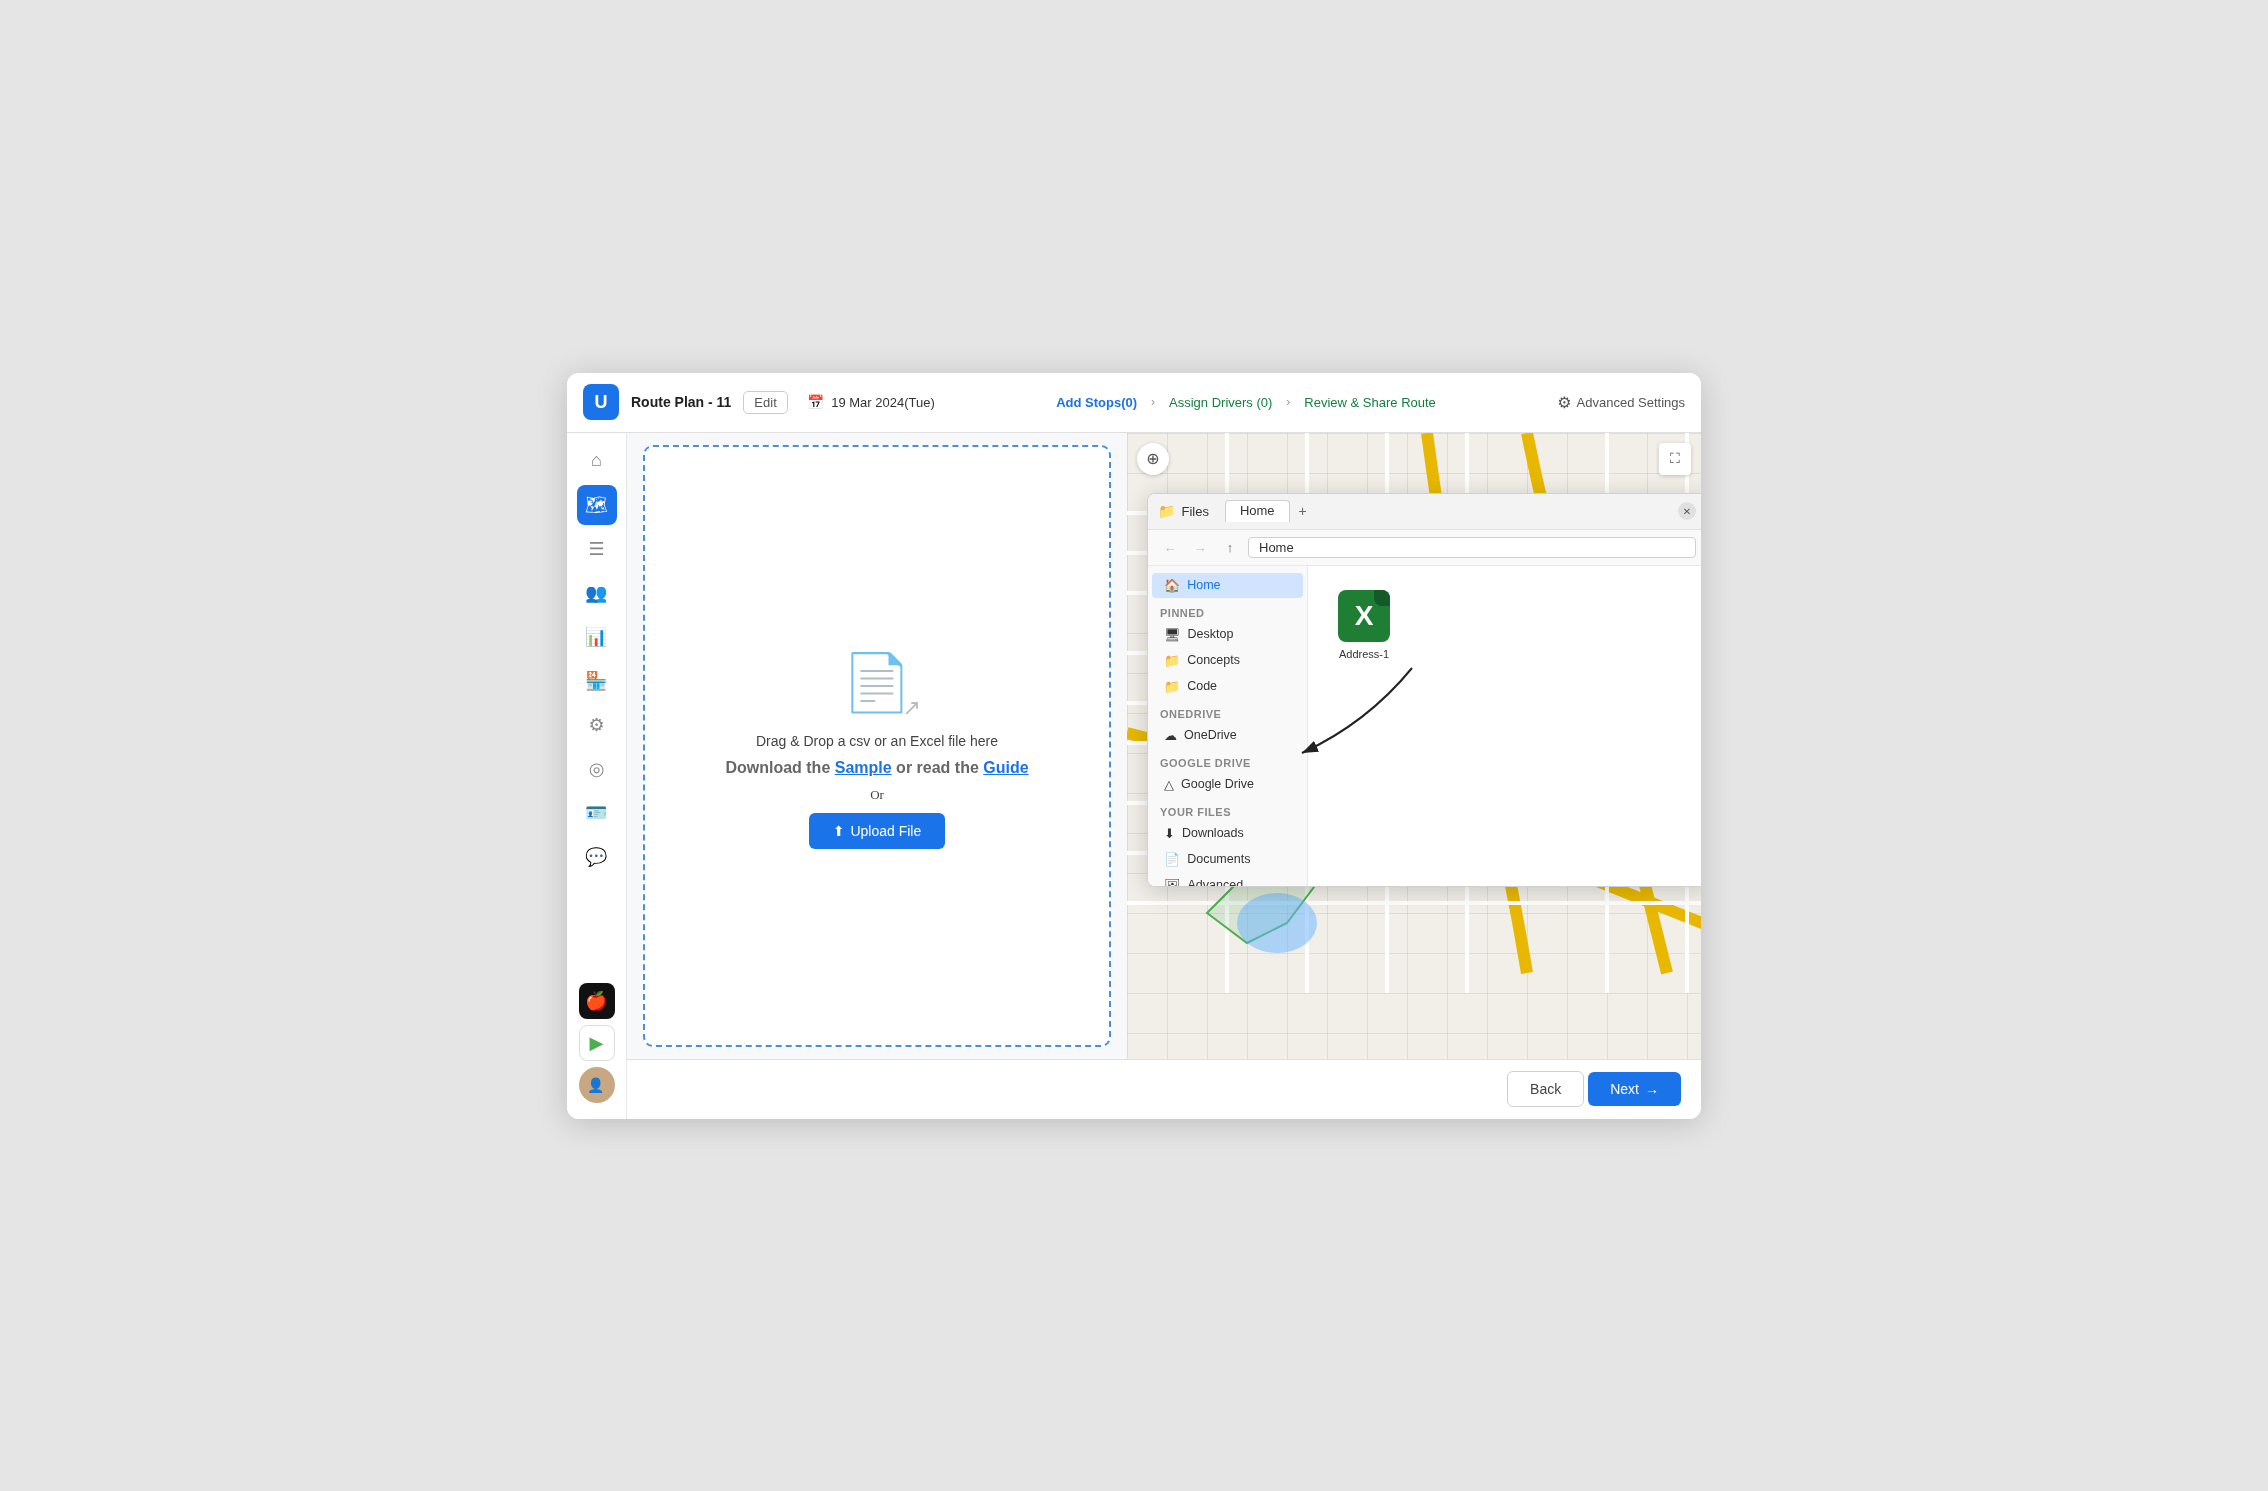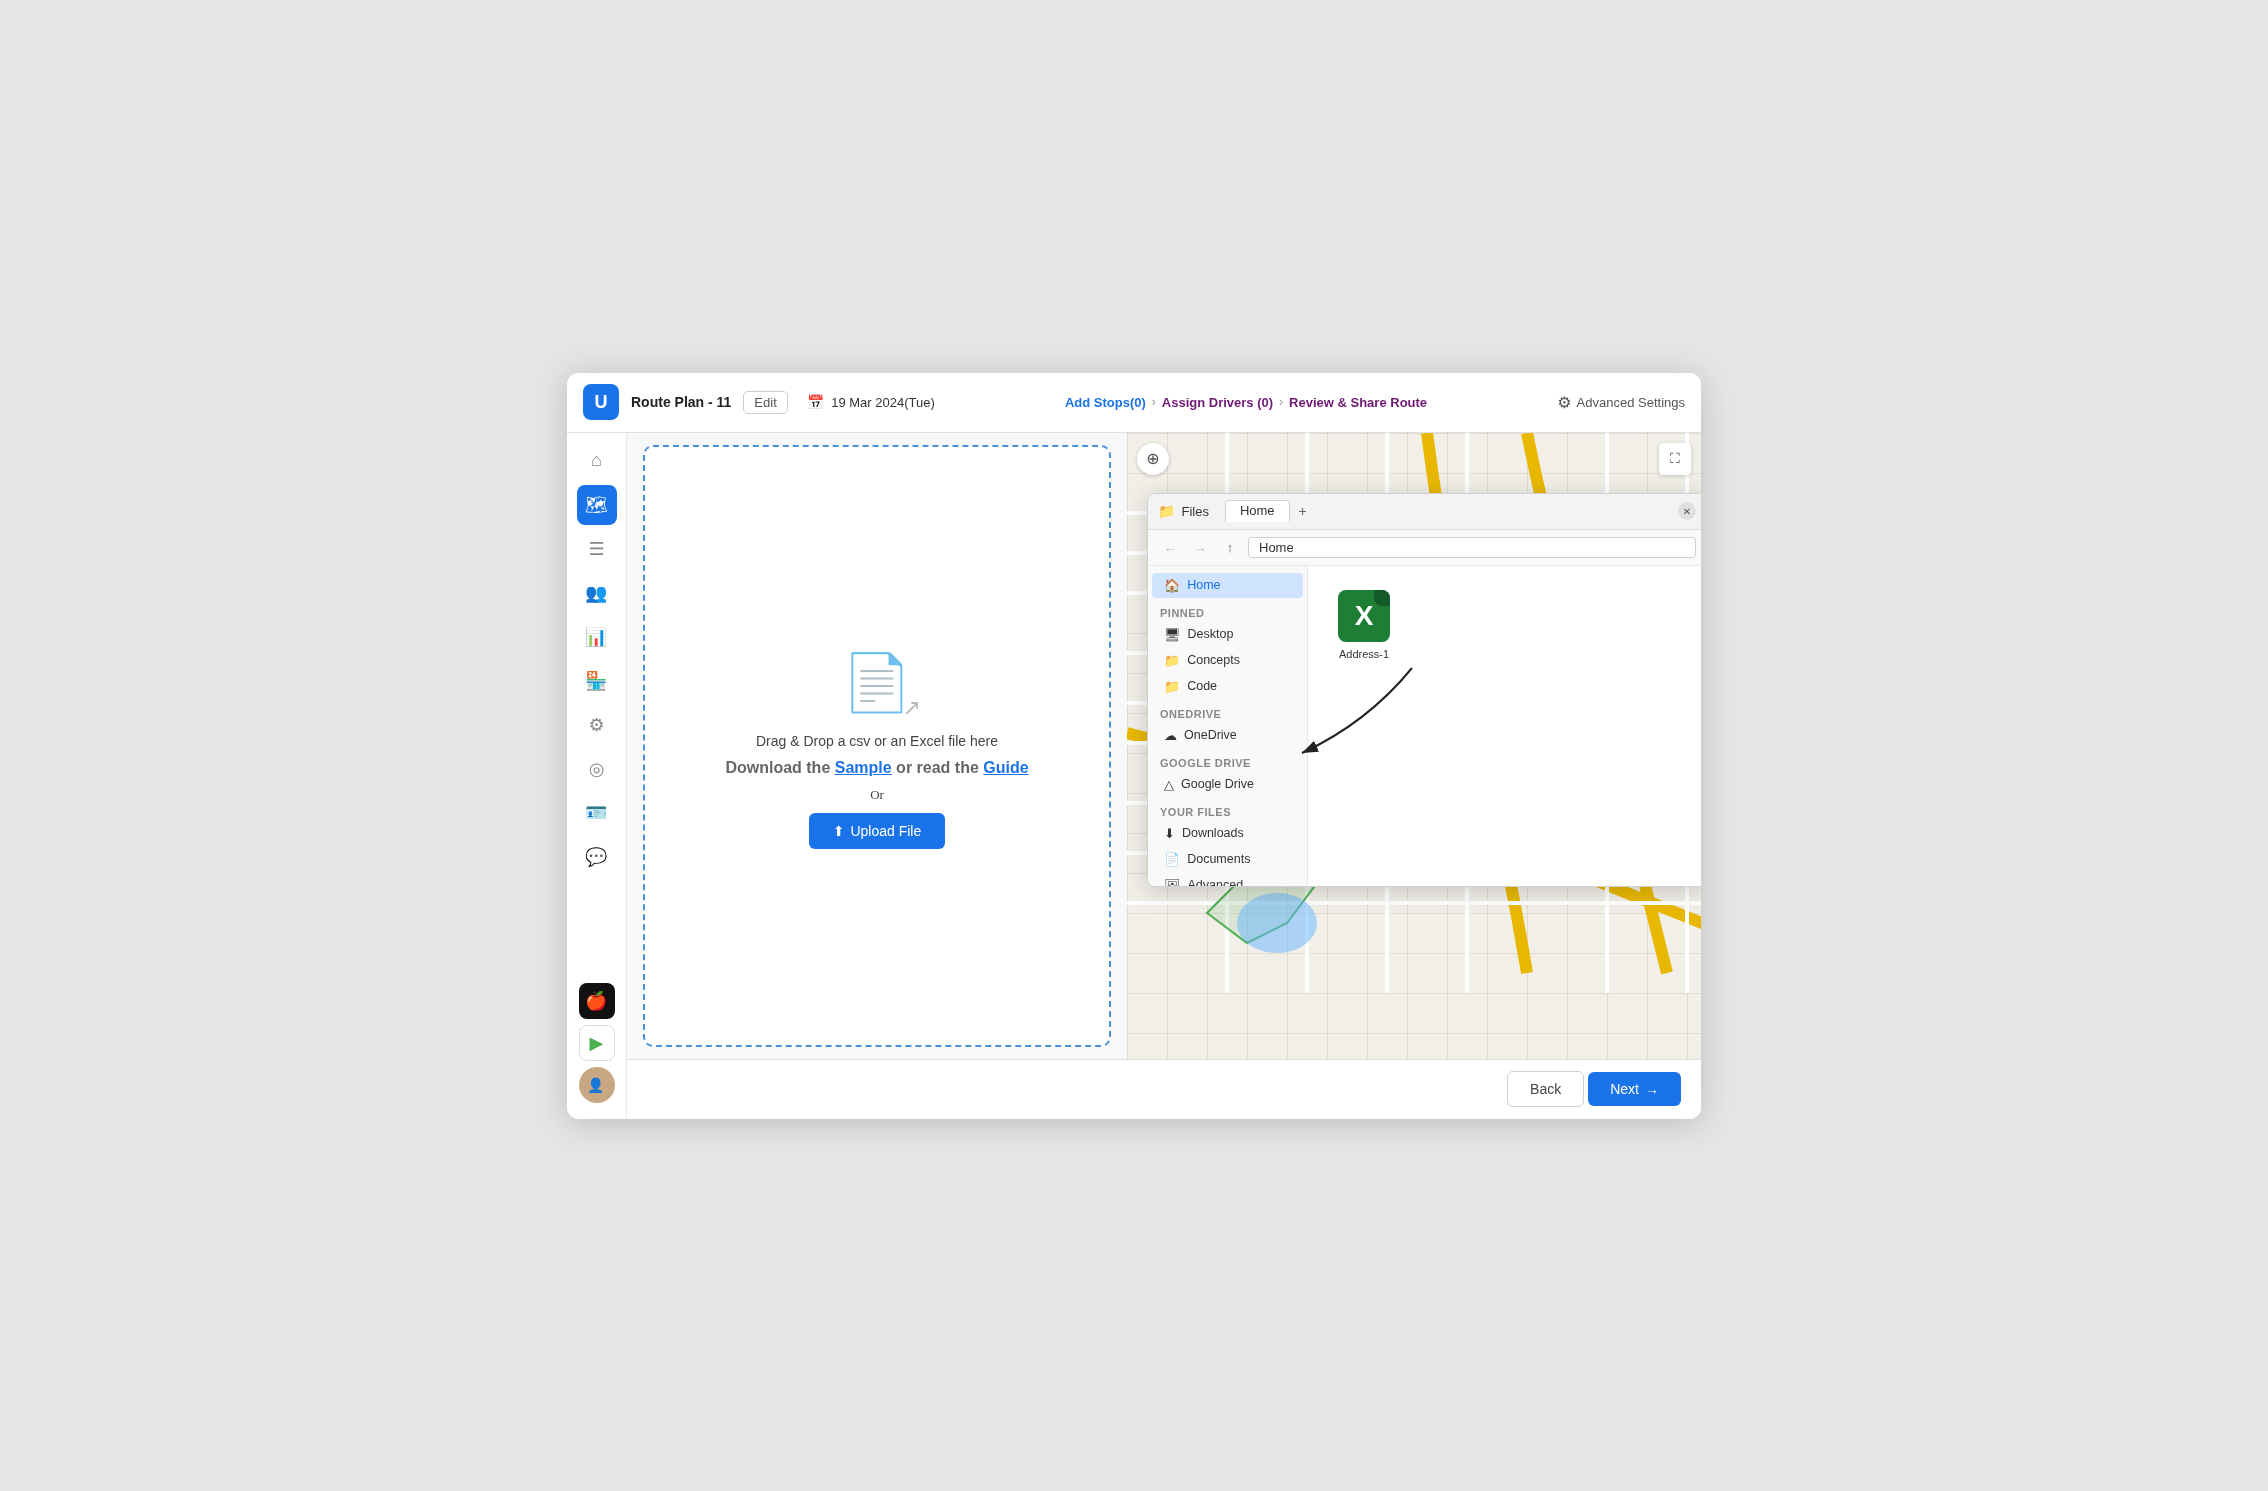--- a/index.html
+++ b/index.html
@@ -59,25 +59,25 @@
     }
     .date-badge .cal-icon {
       color: #1a73e8;
       font-size: 14px;
     }
     .header-nav {
       flex: 1;
       display: flex;
       align-items: flex-start;
       justify-content: center;
-      gap: 6px;
+      gap: 14px;
       font-size: 13px;
     }
     .nav-step { color: #1a73e8; font-weight: 600; cursor: pointer; }
-    .nav-step-inactive { color: #701a75; cursor: pointer; font-weight: bold; }
+    .nav-step-inactive { color: #15803d; cursor: pointer; }
     .nav-chevron { color: #999; font-size: 12px; }
     .advanced-settings {
       display: flex;
       align-items: center;
       gap: 5px;
       font-size: 13px;
       color: #555;
       cursor: pointer;
     }
     .gear-icon { font-size: 16px; color: #555; }

